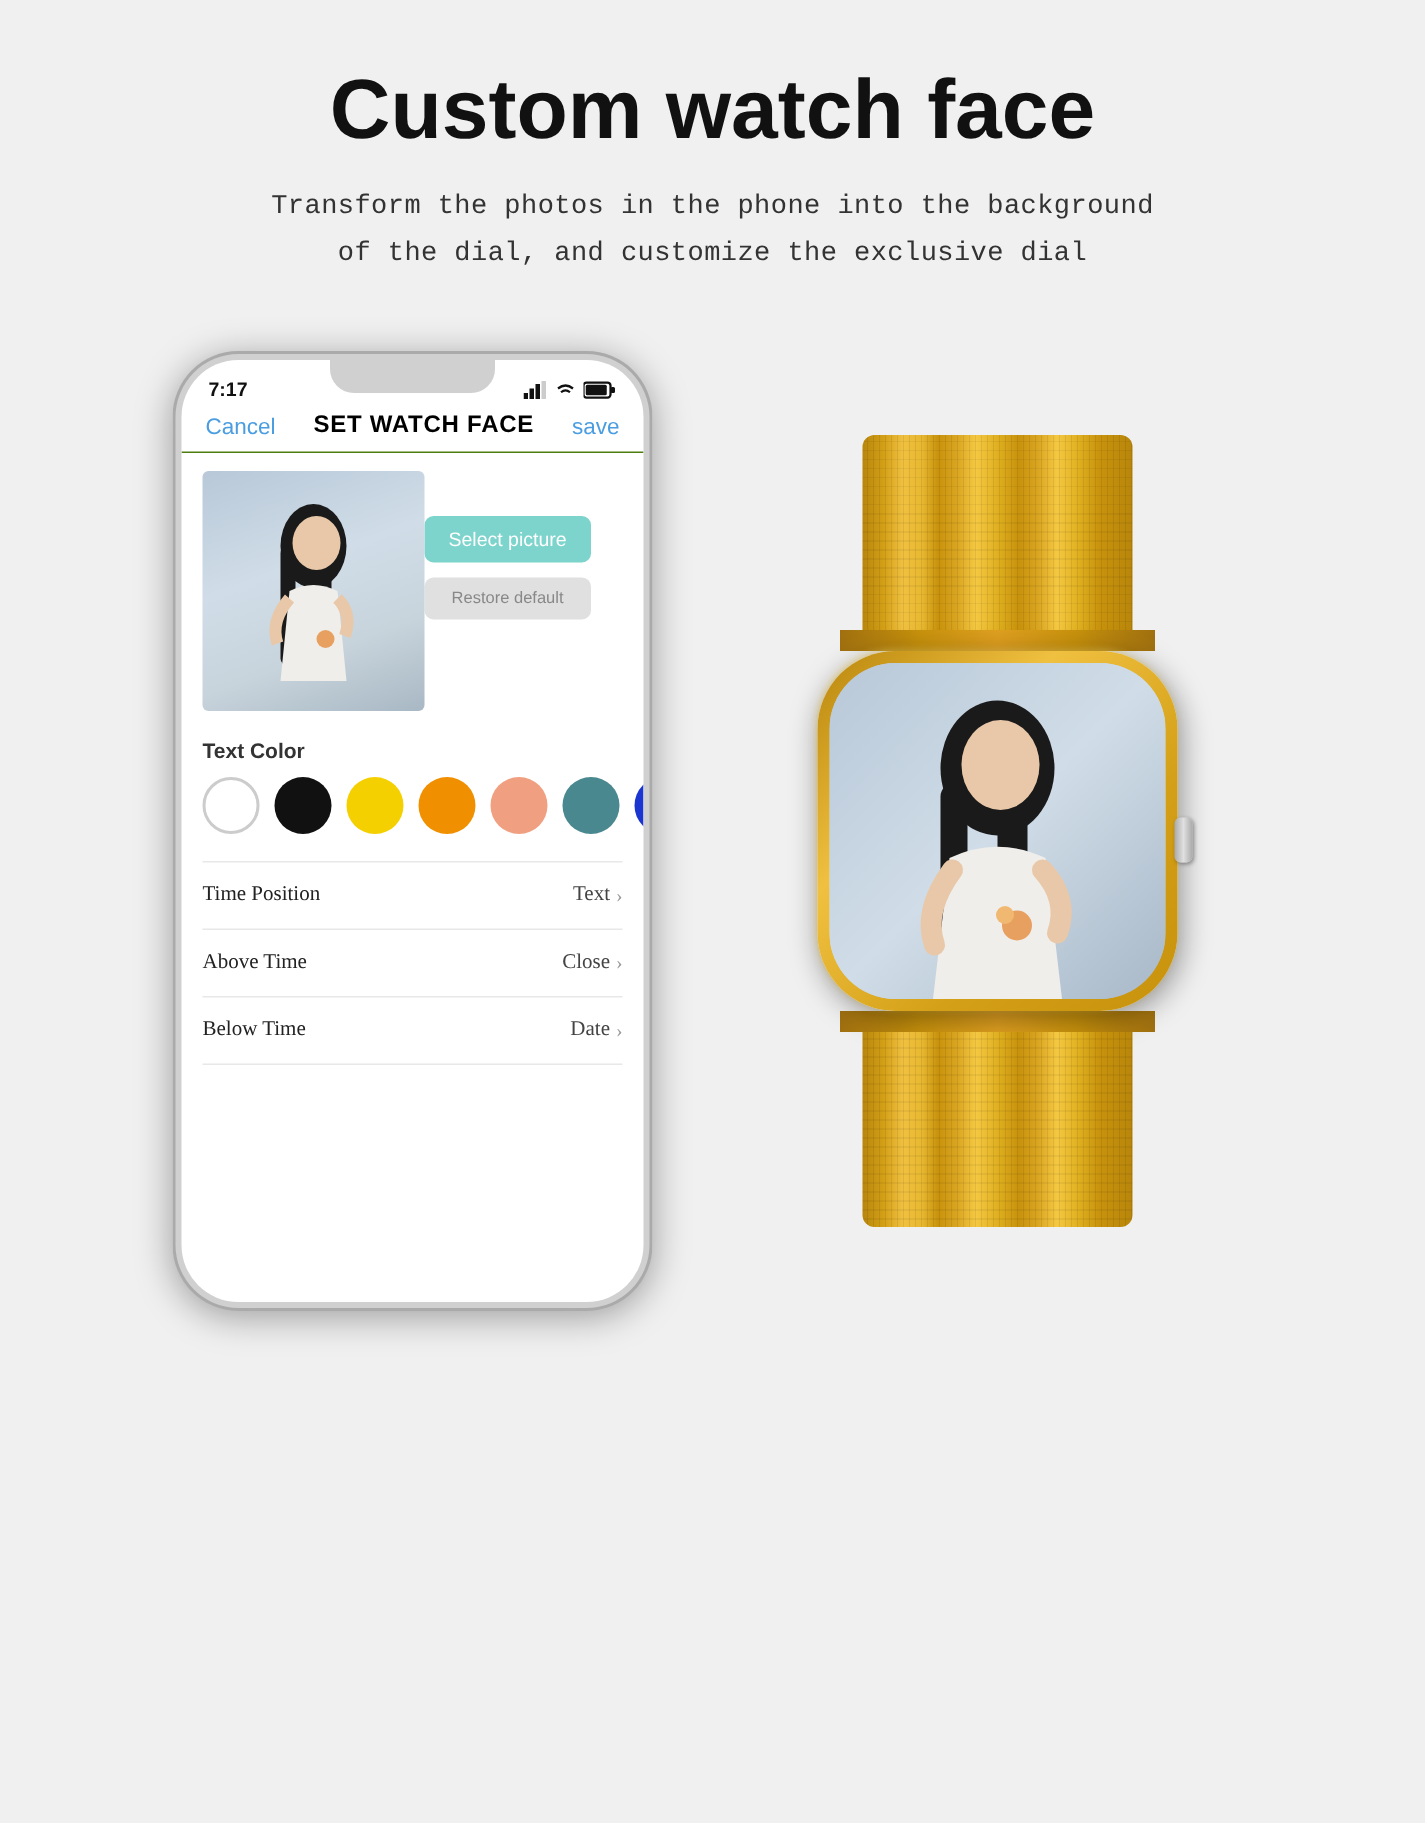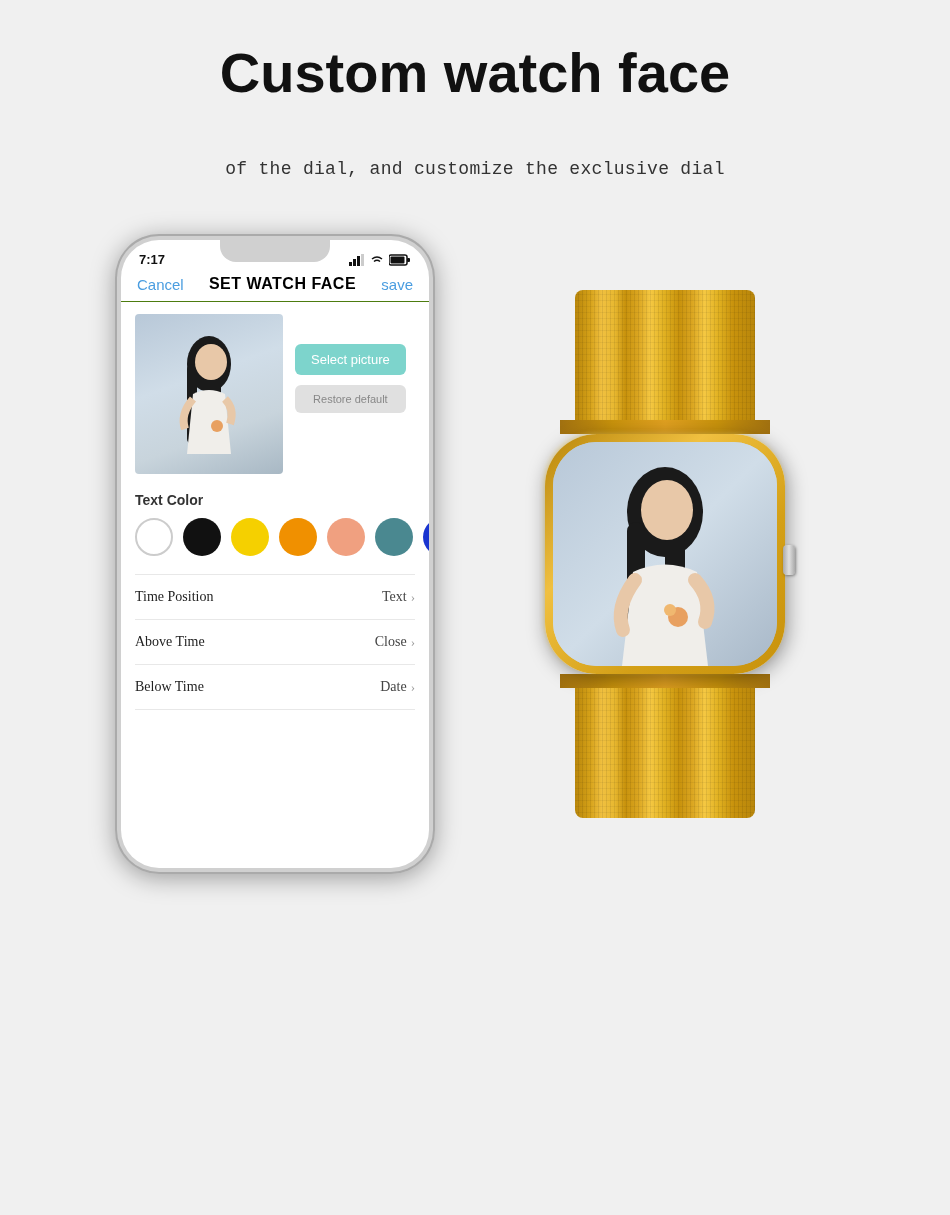--- a/index.html
+++ b/index.html
@@ -123,21 +123,20 @@
 
     .phone-content {
       flex: 1;
       padding: 12px 14px;
       overflow: hidden;
     }
 
     
     .watch-preview-area {
       display: flex;
-      gap: 12px;
       margin-bottom: 18px;
     }
 
     .watch-preview-img {
       width: 148px;
       height: 160px;
       background: linear-gradient(160deg, #b8c8d8 0%, #d0dde8 40%, #c8d4dc 70%, #a8b8c4 100%);
       border-radius: 4px;
       position: relative;
       overflow: hidden;
@@ -347,21 +346,21 @@
       position: relative;
       overflow: hidden;
     }
   </style>
 </head>
 <body>
 
 <h1 class="page-title">Custom watch face</h1>
 
 <p class="page-subtitle">
-  <br>
+  <span>Transform the photos in the phone into the background</span><br>
   <span>of the dial, and customize the exclusive dial</span>
 </p>
 
 <div class="devices-row">
 
   <div class="phone-outer">
     <div class="phone-inner">
       <div class="phone-notch"></div>
 
       <div class="phone-status-bar">

